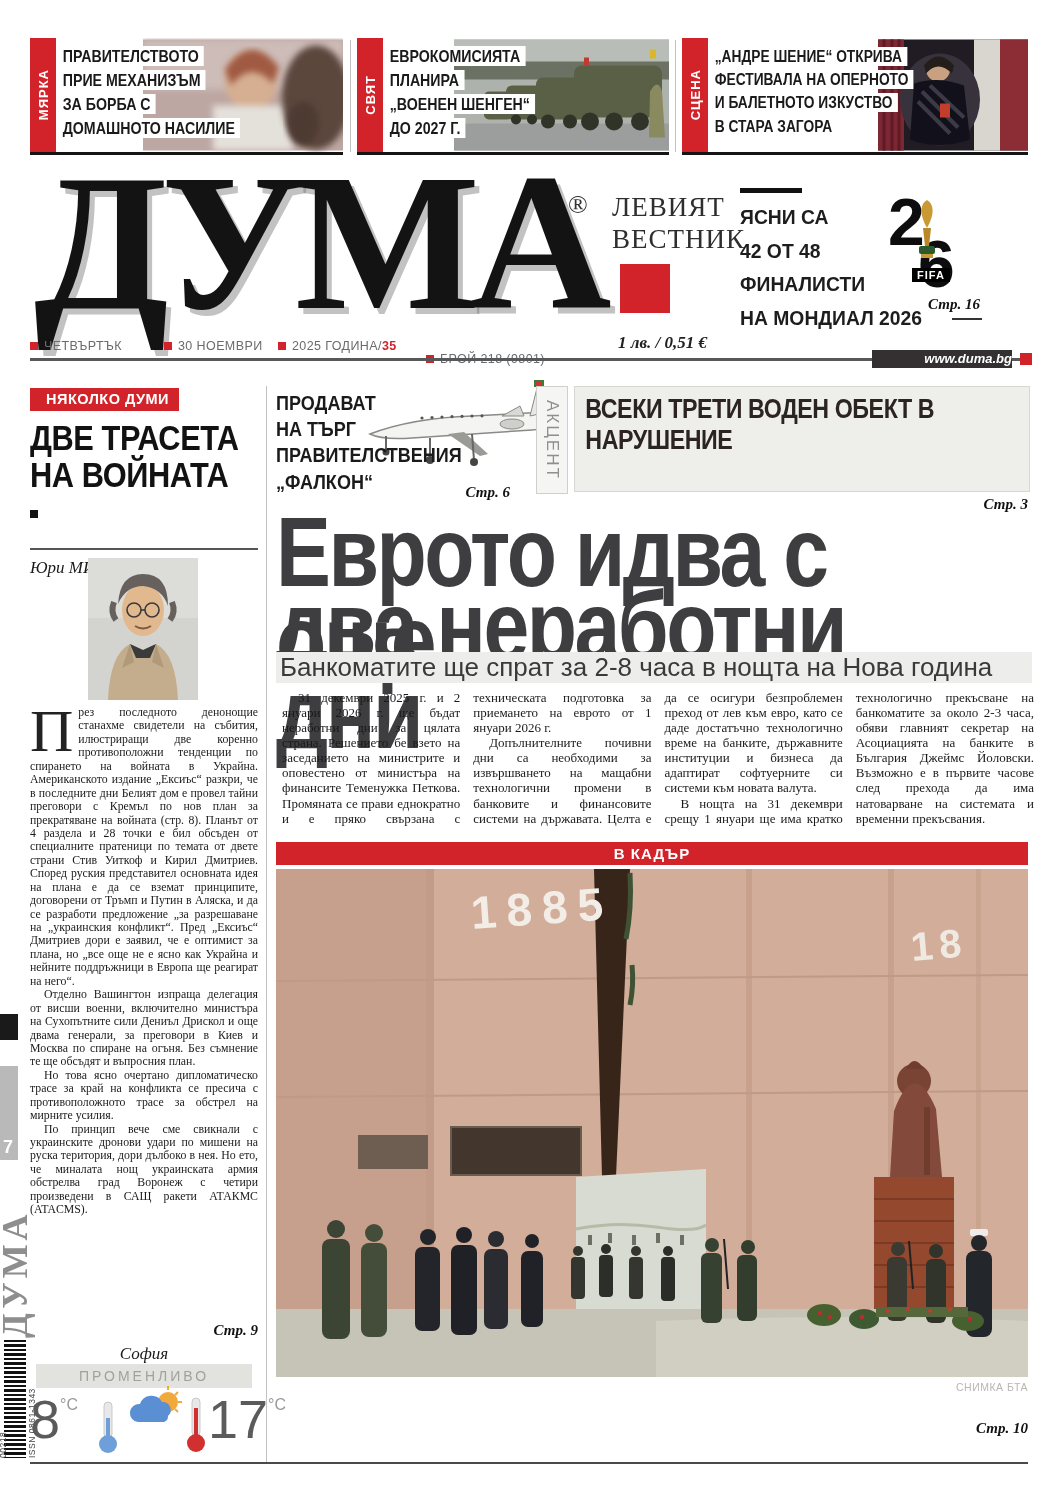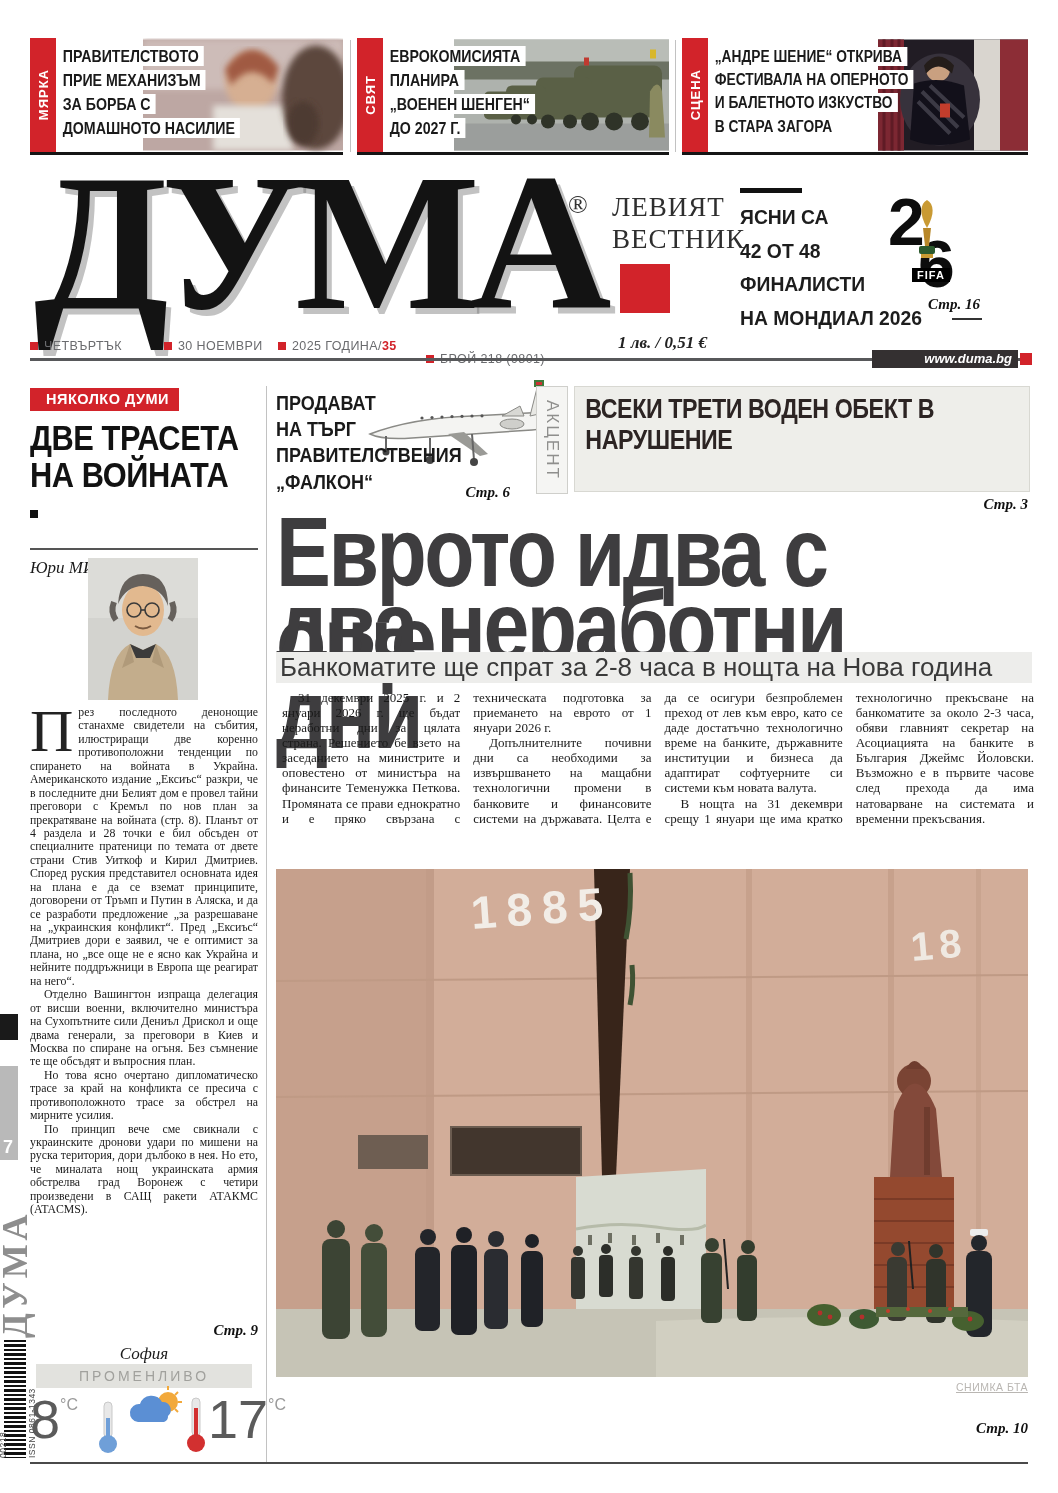--- a/index.html
+++ b/index.html
@@ -191,21 +191,21 @@
   </div>
   <div class="abs pageref" style="left:928px;top:296px;">Стр. 16</div>
   <div class="abs" style="left:952px;top:318px;width:30px;height:2px;background:#333;"></div>
 
   <div class="abs dl" style="left:44px;top:339px;"><i class="dl-bullet"></i><span>ЧЕТВЪРТЪК</span></div>
   <div class="abs dl" style="left:178px;top:339px;"><i class="dl-bullet"></i><span>30 НОЕМВРИ</span></div>
   <div class="abs dl" style="left:292px;top:339px;"><i class="dl-bullet"></i><span>2025 ГОДИНА/</span><span style="color:#d2232a;font-weight:bold;">35</span></div>
   <div class="abs dl" style="left:440px;top:352px;"><i class="dl-bullet"></i><span>БРОЙ 218 (9801)</span></div>
   <div class="abs serif" style="left:618px;top:333px;font-size:17px;font-weight:bold;font-style:italic;color:#222;">1 лв. / 0,51 €</div>
   <div class="abs" style="left:30px;top:358px;width:998px;height:3px;background:#57585a;"></div>
-  <div class="abs sans" style="left:872px;top:350px;width:140px;height:18px;background:#343031;color:#fff;font-size:13px;font-weight:bold;font-style:italic;text-align:right;line-height:18px;padding-right:6px;">www.duma.bg</div>
+  <div class="abs sans" style="left:872px;top:350px;width:140px;height:18px;background:#343031;color:#fff;font-size:13px;font-weight:bold;font-style:italic;text-align:right;line-height:18px;">www.duma.bg</div>
   <div class="abs" style="left:1020px;top:353px;width:12px;height:12px;background:#d2232a;"></div>
 
   <div class="abs" style="left:0;top:1014px;width:18px;height:26px;background:#1a1a1a;"></div>
   <div class="abs" style="left:0;top:1066px;width:18px;height:94px;background:#b9b9b9;">
     <span class="sans" style="position:absolute;bottom:2px;left:3px;color:#fff;font-weight:bold;font-size:18px;">7</span>
   </div>
   <div class="abs spine-duma serif" style="left:-6px;top:1178px;height:160px;">ДУМА</div>
   <div class="abs barcode" style="left:4px;top:1340px;width:22px;height:118px;"></div>
   <div class="abs issn" style="left:27px;top:1342px;height:116px;">ISSN 0861-1343</div>
   <div class="abs issn" style="left:-2px;top:1342px;height:116px;">00218</div>
@@ -313,20 +313,21 @@
   <div class="abs mh" style="left:276px;top:582px;">два неработни дни</div>
   <div class="abs subhead" style="left:276px;top:652px;width:752px;height:31px;padding-left:4px;">Банкоматите ще спрат за 2-8 часа в нощта на Нова година</div>
 
   <div class="abs cols" style="left:276px;top:690px;width:752px;height:148px;overflow:hidden;">
     <p>31 декември 2025 г. и 2 януари 2026 г. ще бъдат неработни дни за цялата страна. Решението бе взето на заседанието на министрите и оповестено от министъра на финансите Теменужка Петкова. Промяната се прави еднократно и е пряко свързана с техническата подготовка за приемането на еврото от 1 януари 2026 г.</p>
     <p>Допълнителните почивни дни са необходими за извършването на мащабни технологични промени в банковите и финансовите системи на държавата. Целта е да се осигури безпроблемен преход от лев към евро, като се даде достатъчно технологично време на банките, държавните институции и бизнеса да адаптират софтуерните си системи към новата валута.</p>
     <p>В нощта на 31 декември срещу 1 януари ще има кратко технологично прекъсване на банкоматите за около 2-3 часа, обяви главният секретар на Асоциацията на банките в България Джеймс Йоловски. Възможно е в първите часове след прехода да има натоварване на системата и временни прекъсвания.</p>
 
   </div>
 
+  <div class="abs redbar" style="left:276px;top:842px;width:752px;height:23px;">В КАДЪР</div>
 
   <svg class="abs" style="left:276px;top:869px;" width="752" height="508" viewBox="0 0 752 508">
     <rect width="752" height="508" fill="#d2ad99"></rect>
     <rect width="150" height="508" fill="#c6a08c"></rect>
     <rect x="150" width="8" height="508" fill="#b8917d" opacity=".6"></rect>
     <rect x="470" width="6" height="508" fill="#bb957f" opacity=".5"></rect>
     <rect x="612" width="6" height="508" fill="#bb957f" opacity=".5"></rect>
     <rect x="700" width="5" height="508" fill="#bb957f" opacity=".4"></rect>
     <line x1="0" y1="112" x2="752" y2="106" stroke="#bf9a85" stroke-width="2"></line>
     <line x1="0" y1="228" x2="752" y2="222" stroke="#bf9a85" stroke-width="2"></line>
@@ -433,18 +434,18 @@
         <circle cx="694" cy="450" r="2.4" fill="#b3302c"></circle>
       <rect x="600" y="438" width="92" height="10" fill="#55683c"></rect>
       <circle cx="612" cy="442" r="2" fill="#c23d2c"></circle>
         <circle cx="632" cy="440" r="2" fill="#c23d2c"></circle>
         <circle cx="654" cy="442" r="2" fill="#c23d2c"></circle>
         <circle cx="674" cy="440" r="2" fill="#c23d2c"></circle>
     </g>
     <path d="M350,70 q6,-30 4,-66 M356,96 q2,20 -2,40" stroke="#3f5233" stroke-width="5" fill="none"></path>
   </svg>
 
-  <div class="abs credit" style="left:276px;top:1381px;width:752px;text-decoration:underline;">СНИМКА БТА</div>
+  <div class="abs credit" style="left:276px;top:1381px;width:752px;">СНИМКА БТА</div>
   <div class="abs pageref" style="left:948px;top:1420px;width:80px;text-align:right;">Стр. 10</div>
 
   <div class="abs" style="left:30px;top:1462px;width:998px;height:2px;background:#4a4a4a;"></div>
 
 </div>
 
 </body></html>

